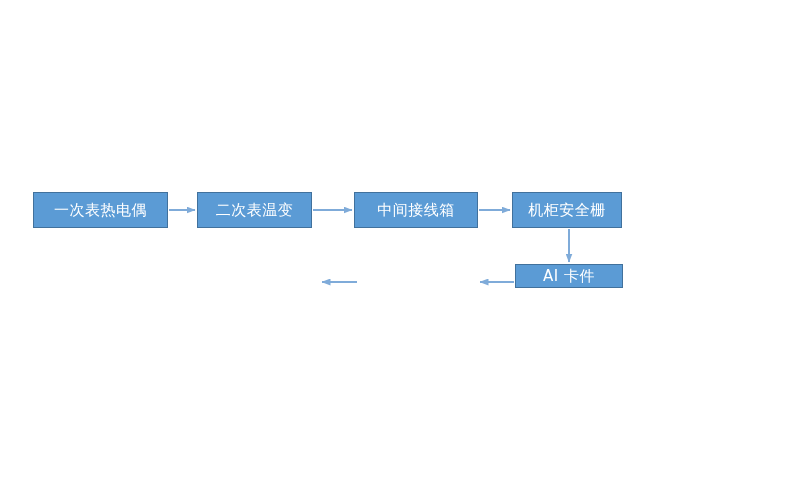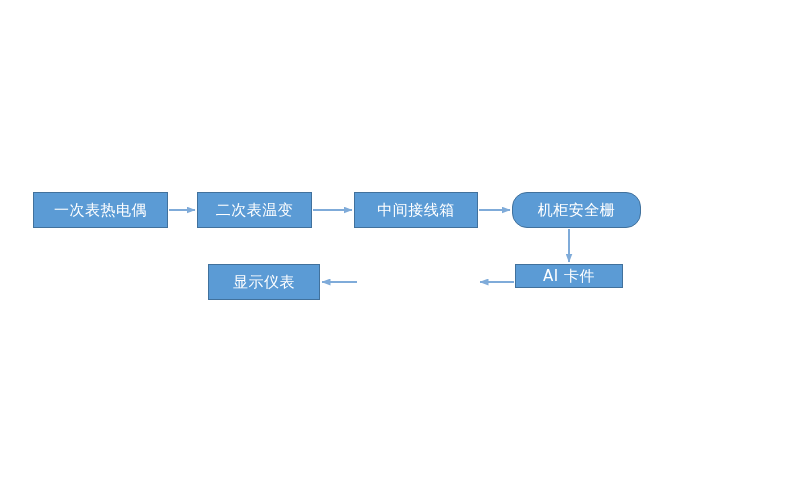--- a/index.html
+++ b/index.html
@@ -79,20 +79,19 @@
       <line x1="357" y1="282" x2="322" y2="282" stroke="#7fabd9" stroke-width="2" marker-end="url(#arrowhead)"></line>
     </g>
   </svg>
 
   <div class="node" id="node-n1" style="left:33px; top:192px; width:135px; height:36px;">一次表热电偶</div>
 
   <div class="node" id="node-n2" style="left:197px; top:192px; width:115px; height:36px;">二次表温变</div>
 
   <div class="node" id="node-n3" style="left:354px; top:192px; width:124px; height:36px;">中间接线箱</div>
 
-  <div class="node" id="node-n4" style="left:512px; top:192px; width:129px; height:36px;border-radius:15px;">机柜安全栅</div>
+  <div class="node" id="node-n4" style="left:512px; top:192px; width:110px; height:36px;">机柜安全栅</div>
 
   <div class="node" id="node-n5" style="left:515px; top:264px; width:108px; height:24px;">AI 卡件</div>
 
 
-  <div class="node" id="node-n7" style="left:208px; top:264px; width:112px; height:36px;">显示仪表</div>
 
 </div>
 
 </body></html>

